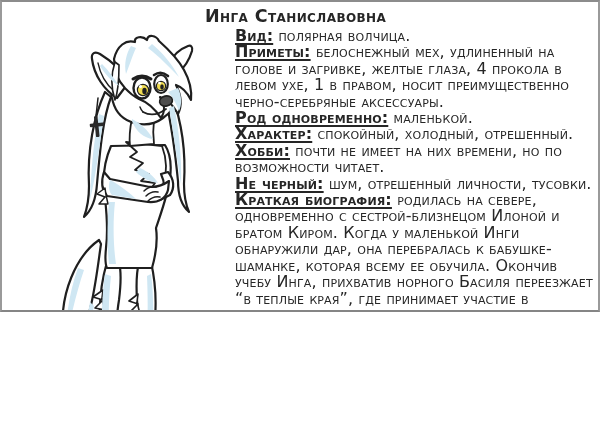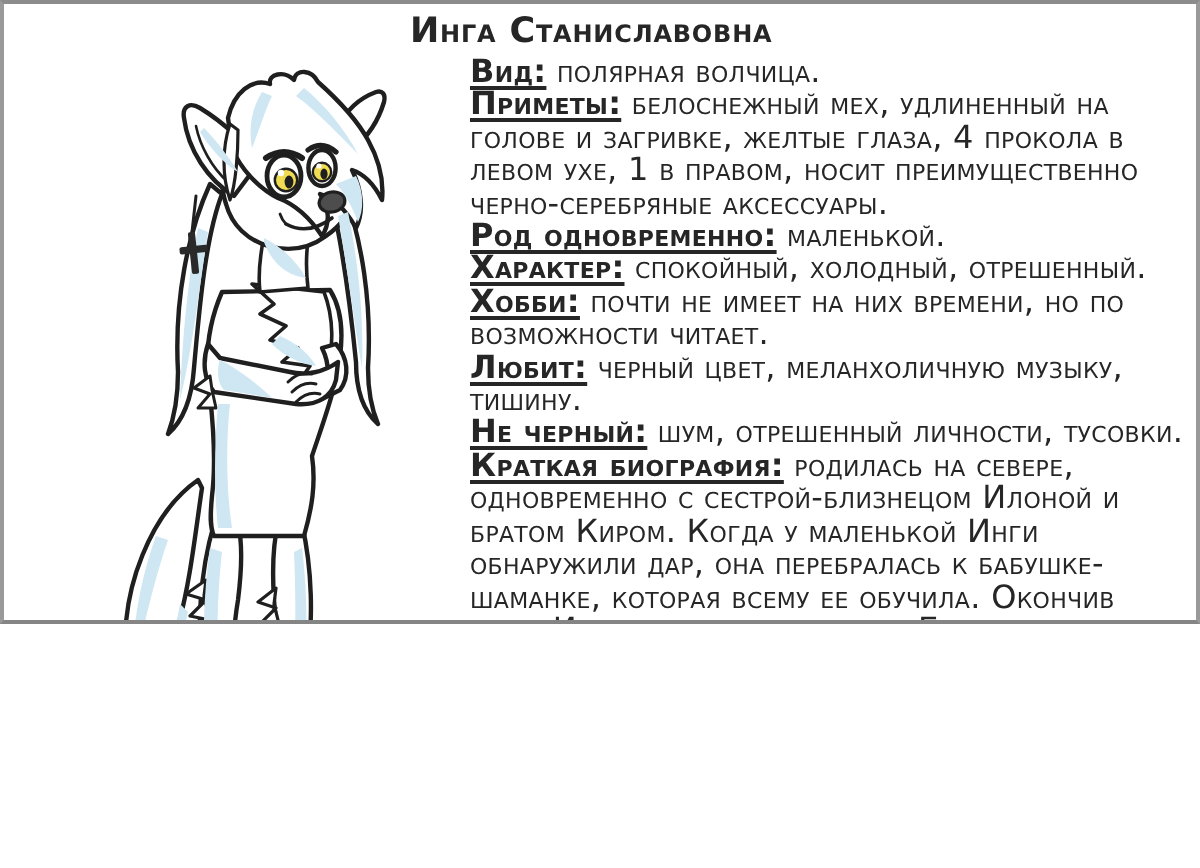--- a/index.html
+++ b/index.html
@@ -141,19 +141,18 @@
   <div class="textcol">
     <div class="title">
       <div>Инга Станиславовна</div>
     </div>
     <div class="fields">
       <div class="field"><span class="lbl">Вид:</span> <span>полярная волчица.</span></div>
       <div class="field"><span class="lbl">Приметы:</span> <span>белоснежный мех, удлиненный на голове и загривке, желтые глаза, 4 прокола в левом ухе, 1 в правом, носит преимущественно черно-серебряные аксессуары.</span></div>
       <div class="field"><span class="lbl">Род одновременно:</span> <span>маленькой.</span></div>
       <div class="field"><span class="lbl">Характер:</span> <span>спокойный, холодный, отрешенный.</span></div>
       <div class="field"><span class="lbl">Хобби:</span> <span>почти не имеет на них времени, но по возможности читает.</span></div>
-      <div class="field"><span class="lbl">Любит:</span> <span>черный цвет, меланхоличную музыку, тишину.</span></div>
       <div class="field"><span class="lbl">Не черный:</span> <span>шум, отрешенный личности, тусовки.</span></div>
       <div class="field"><span class="lbl">Краткая биография:</span> <span>родилась на севере, одновременно с сестрой-близнецом Илоной и братом Киром. Когда у маленькой Инги обнаружили дар, она перебралась к бабушке-шаманке, которая всему ее обучила. Окончив учебу Инга, прихватив норного Басиля переезжает “в теплые края”, где принимает участие в программе переселения и удачно получает нору. Приютила лиса Патрикея.</span></div>
     </div>
   </div>
 
 </div>
 
 </body></html>

